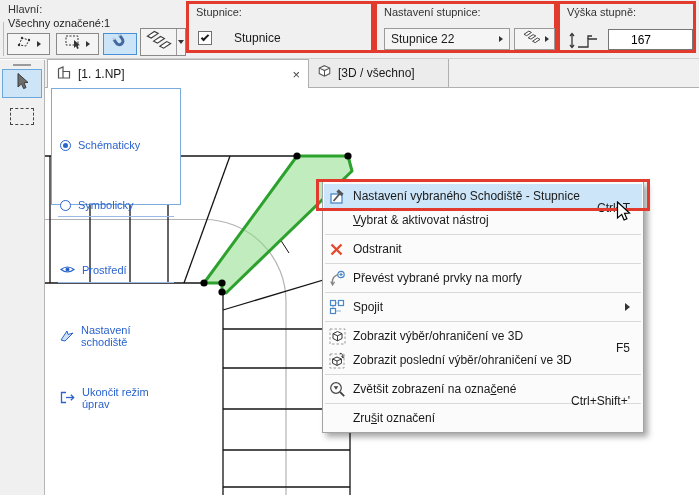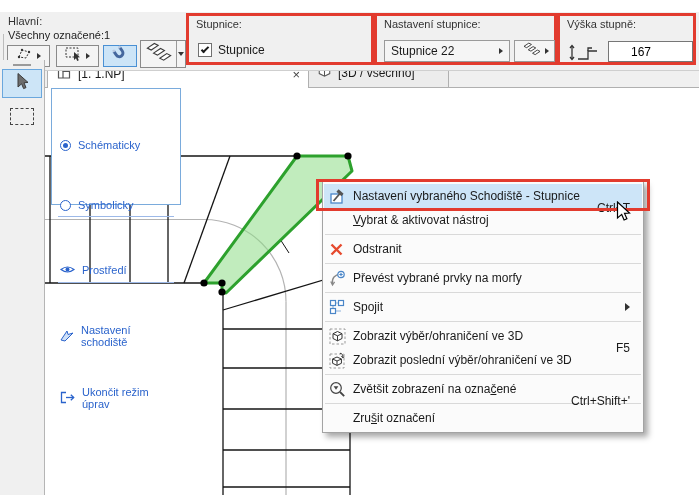--- a/index.html
+++ b/index.html
@@ -5,37 +5,37 @@
   * { margin:0; padding:0; box-sizing:border-box; }
   html,body { width:699px; height:495px; }
   body { position:relative; overflow:hidden; background:#fff;
          font-family:"Liberation Sans",sans-serif; color:#1a1a1a; }
 
   
   #canvas-svg { position:absolute; left:0; top:0; z-index:1; }
 
   
   .toolbar { position:absolute; left:0; top:0; width:699px; height:59px;
-             background:#f0f0f0; border-bottom:1px solid #cfcfcf; z-index:10;margin-top:12px; }
+             background:#f0f0f0; border-bottom:1px solid #cfcfcf; z-index:10; }
   .tb-title { position:absolute; left:8px; top:3px; font-size:11px; color:#333; }
   .tb-status { position:absolute; left:8px; top:17px; font-size:11px; color:#222; }
   .tb-handle { position:absolute; left:3px; top:22px; width:1px; height:34px; background:#bcbcbc; }
   .tb-btn { position:absolute; top:33px; height:22px; background:#f4f4f4;
             border:1px solid #8a8a8a; display:flex; align-items:center;
             justify-content:center; gap:3px; }
   .tb-btn.sel { background:#cce4f7; border-color:#4a90d4; }
   .tri-r { width:0; height:0; border-left:4px solid #333;
            border-top:3px solid transparent; border-bottom:3px solid transparent; }
   .tri-d { width:0; height:0; border-top:4px solid #333;
            border-left:3px solid transparent; border-right:3px solid transparent; }
   .split { width:12px; height:100%; border-left:1px solid #9a9a9a;
            display:flex; align-items:center; justify-content:center; }
   .redbox { position:absolute; top:1px; height:52px; border:3px solid #e23b2e; }
   .rb-title { position:absolute; left:7px; top:2px; font-size:11px; color:#333; }
-  .checkrow { position:absolute; left:9px; top:27px; display:flex; align-items:center; gap:6px; }
+  .checkrow { position:absolute; left:9px; top:27px; display:flex; align-items:center; gap:22px; }
   .checkbox { width:14px; height:14px; background:#fff; border:1px solid #707070;
               position:relative; }
   .checkbox .mark { position:absolute; left:2px; top:3px; width:8px; height:4px;
                     border-left:2px solid #1a1a1a; border-bottom:2px solid #1a1a1a;
                     transform:rotate(-45deg); }
   .check-label { font-size:12px; }
   .dropdown { position:absolute; left:7px; top:24px; width:126px; height:22px;
               background:#f5f5f5; border:1px solid #9a9a9a; display:flex;
               align-items:center; padding:0 6px; font-size:12px; }
   .dropdown .tri-r { margin-left:auto; }

